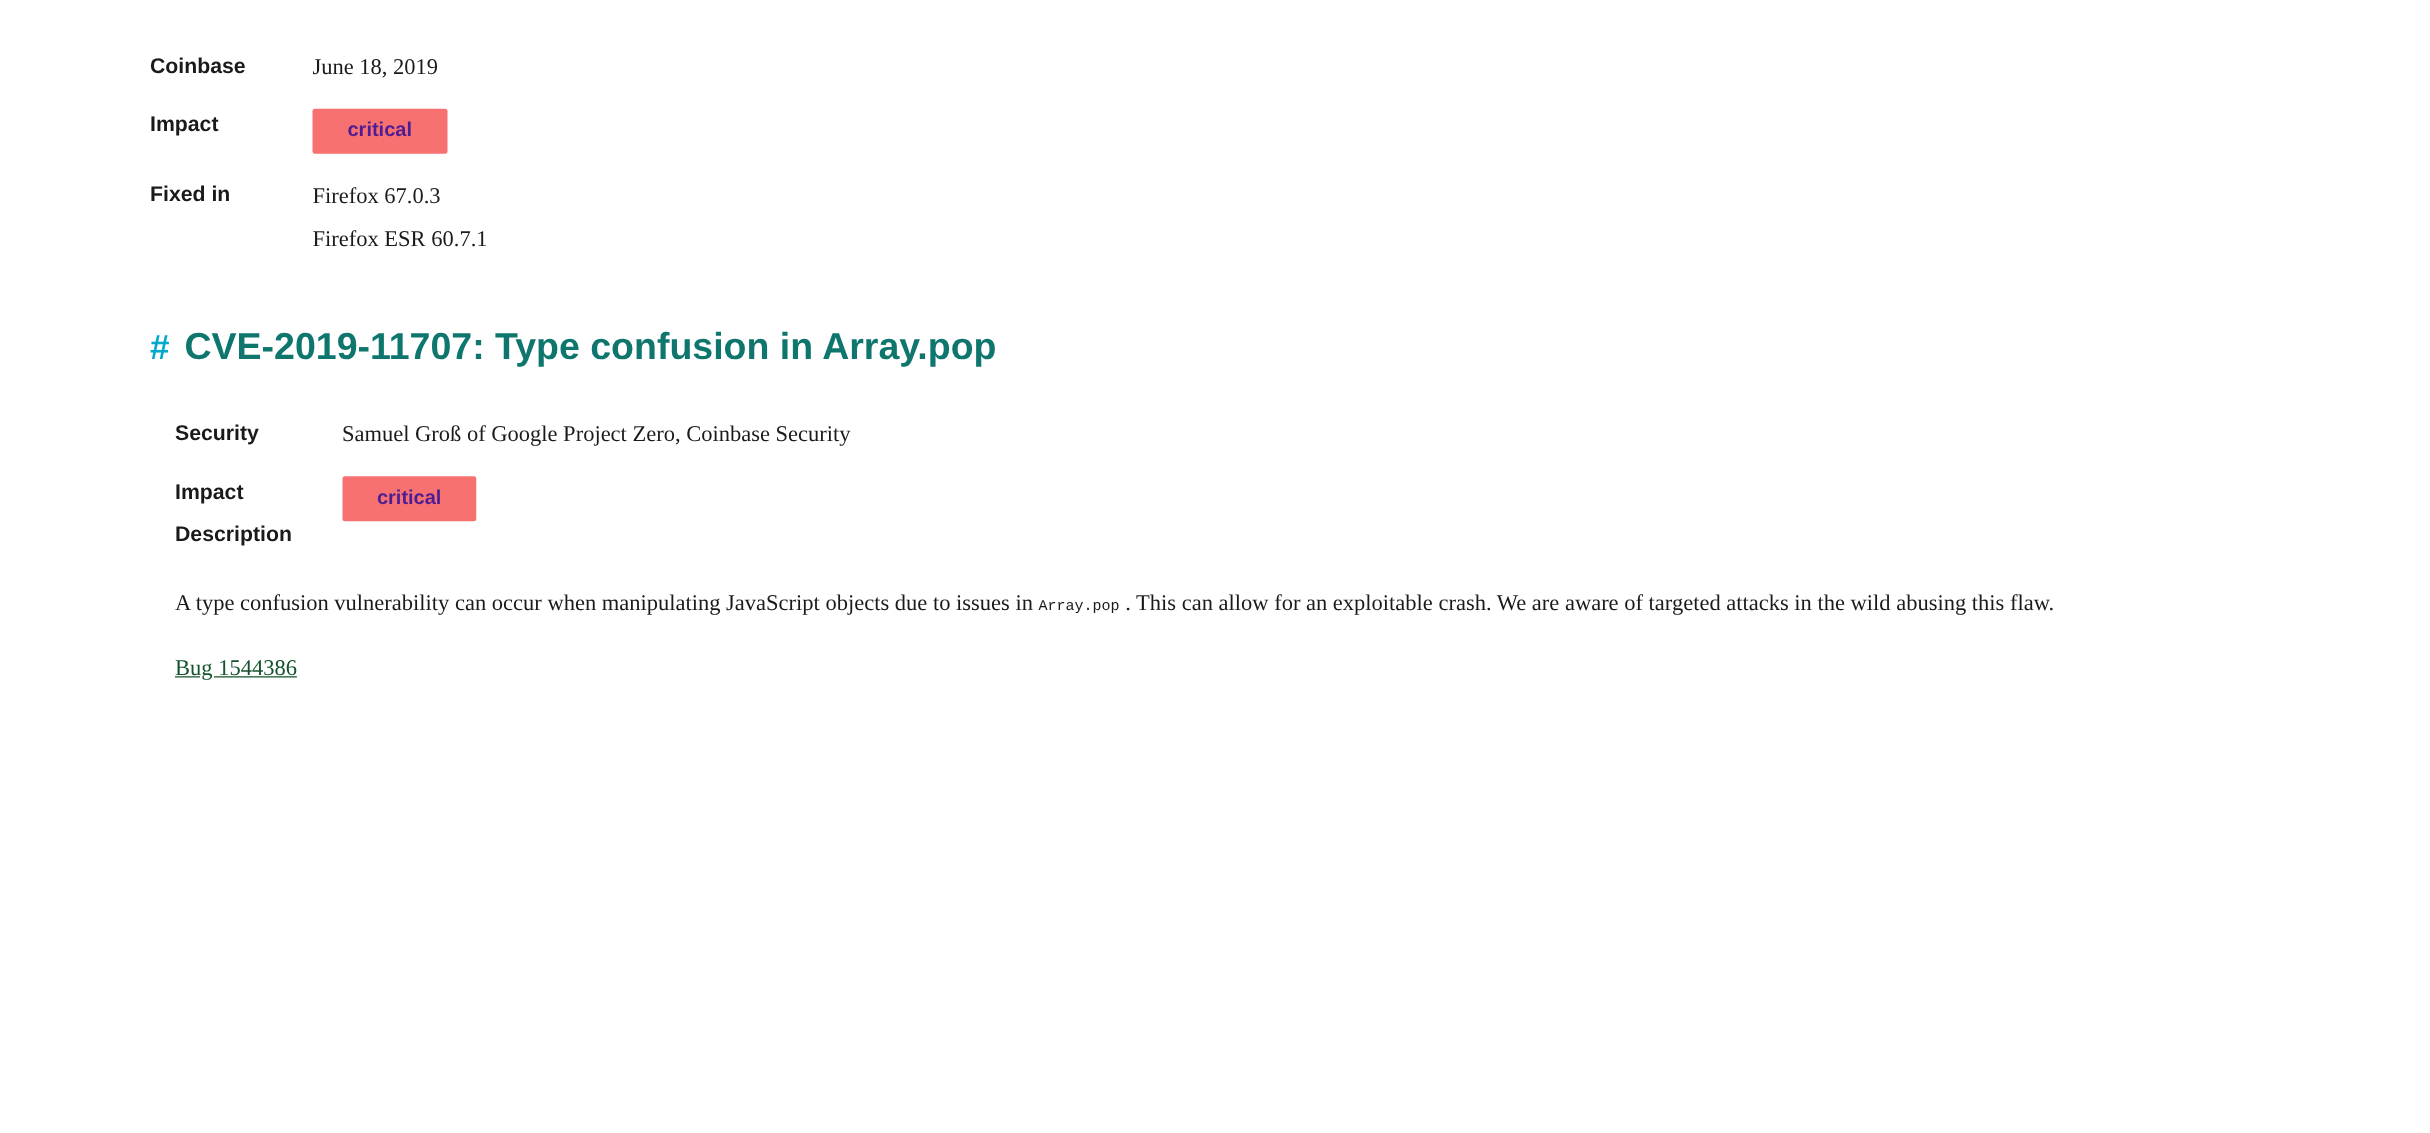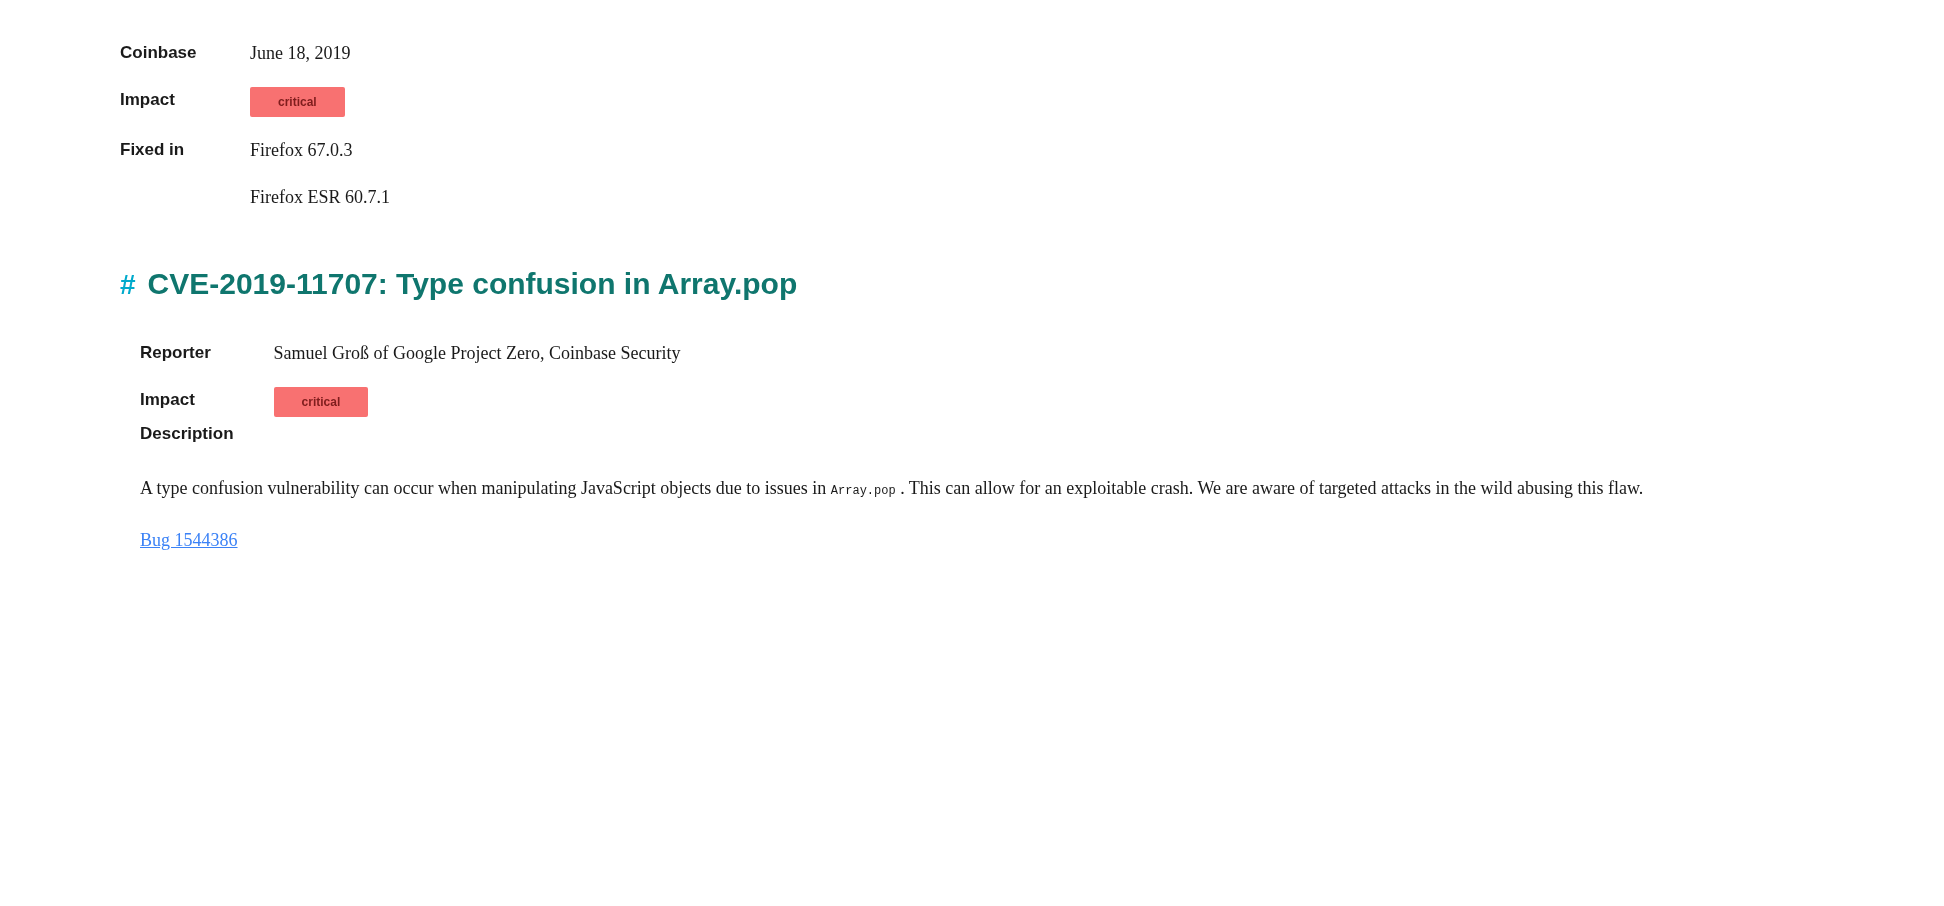--- a/index.html
+++ b/index.html
@@ -51,32 +51,32 @@
       padding-bottom: 10px;
       font-family: Georgia, serif;
       font-size: 18px;
       vertical-align: top;
       margin-left: 48px;
     }
 
     .impact-badge {
       display: inline-block;
       background-color: #f87171;
-      color: #7f1d1d;
+      color: #4c1d95;
       font-family: Arial, Helvetica, sans-serif;
-      font-size: 12px;
+      font-size: 16px;
       font-weight: bold;
       padding: 6px 28px;
       border-radius: 2px;
     }
 
     .fixed-values {
       display: flex;
       flex-direction: column;
-      gap: 20px;
+      gap: 8px;
     }
 
     .cve-heading-row {
       display: flex;
       align-items: baseline;
       gap: 12px;
       margin-bottom: 24px;
       margin-top: 10px;
     }
 
@@ -107,21 +107,21 @@
     }
 
     .references-label {
       font-family: Arial, Helvetica, sans-serif;
       font-weight: bold;
       font-size: 17px;
       margin-bottom: 8px;
     }
 
     .bug-link {
-      color: #3b82f6;
+      color: #14532d;
       text-decoration: underline;
       font-family: Georgia, serif;
       font-size: 18px;
       cursor: pointer;
     }
 
     .cve-detail {
       padding-left: 20px;
     }
 
@@ -164,21 +164,21 @@
 
 <div class="section">
   <div class="cve-heading-row">
     <span class="hash-symbol">#</span>
     <h2 class="cve-title">CVE-2019-11707: Type confusion in Array.pop</h2>
   </div>
 
   <div class="cve-detail">
     <div class="meta-table">
       <div class="meta-row">
-        <div class="meta-label">Reporter</div>
+        <div class="meta-label">Security</div>
         <div class="meta-value">Samuel Groß of Google Project Zero, Coinbase Security</div>
       </div>
       <div class="meta-row">
         <div class="meta-label">
           <div>Impact</div>
           <div class="impact-desc-cell" style="padding-top:8px;">Description</div>
         </div>
         <div class="meta-value">
           <span class="impact-badge">critical</span>
         </div>

